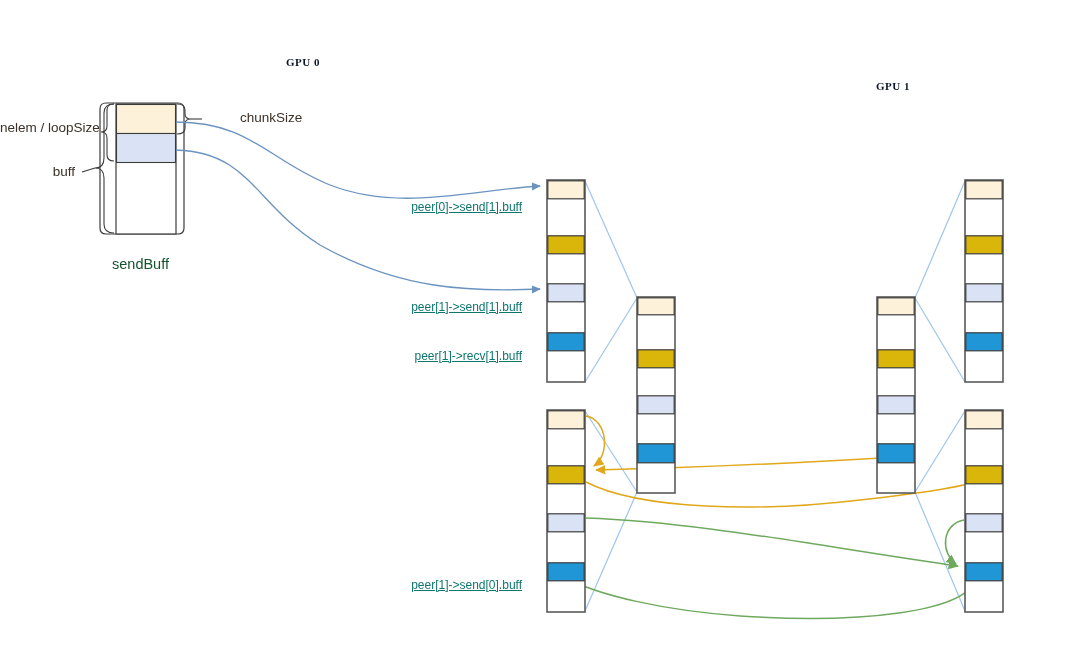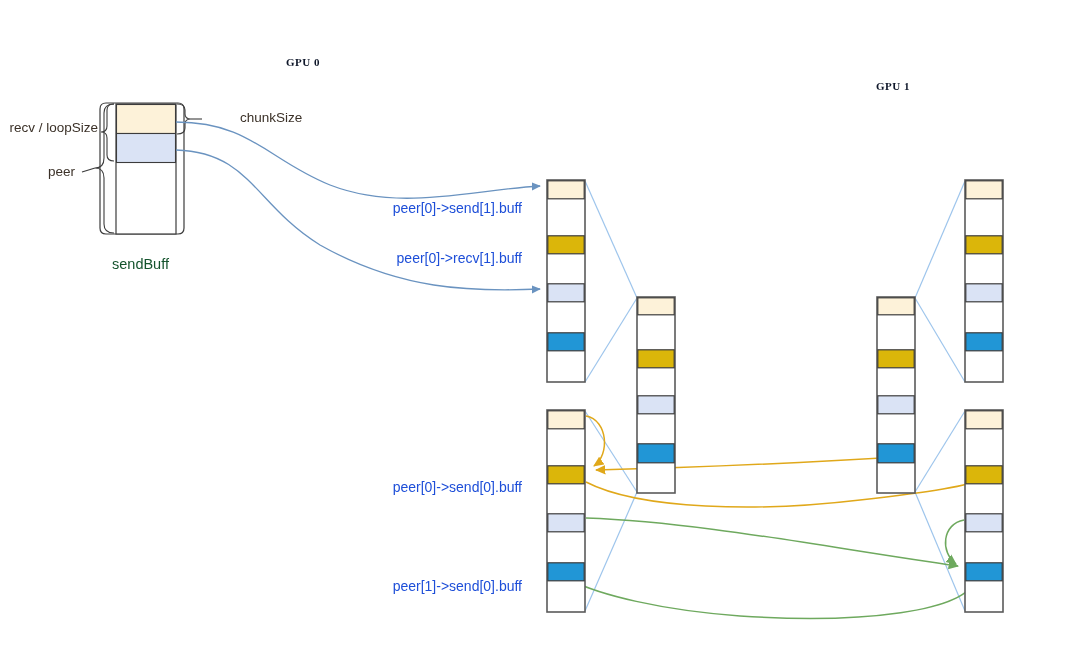--- a/index.html
+++ b/index.html
@@ -5,22 +5,22 @@
   html,body{margin:0;padding:0;background:#ffffff;}
   body{width:1071px;height:662px;position:relative;overflow:hidden;
        font-family:"Liberation Sans","DejaVu Sans",sans-serif;}
   #stage{position:absolute;left:0;top:0;width:1071px;height:662px;}
   svg#canvas{position:absolute;left:0;top:0;width:1071px;height:662px;}
   .gpu-title{position:absolute;font-family:"Liberation Serif","DejaVu Serif",serif;
              font-weight:bold;font-size:11px;color:#0f172a;letter-spacing:.5px;
              white-space:nowrap;}
   .lbl{position:absolute;font-size:13.5px;color:#3b3128;white-space:nowrap;}
   .lbl.r{text-align:right;}
-  .peer-lbl{position:absolute;font-size:14px;color:#1d4ed8;white-space:nowrap;
-            text-align:right;}
+  .peer-lbl{position:absolute;font-size:12px;color:#0f766e;white-space:nowrap;
+            text-align:right;text-decoration:underline;}
   .sendbuff-lbl{position:absolute;font-size:14.5px;color:#14532d;white-space:nowrap;}
 </style>
 </head>
 <body>
 
 <div id="stage">
 
   <svg id="canvas" viewBox="0 0 1071 662">
     <defs>
       <marker id="ah-blue" viewBox="0 0 10 10" refX="9" refY="5" markerWidth="7" markerHeight="7" orient="auto-start-reverse">
@@ -134,24 +134,24 @@
           <rect x="965.8" y="465.8" width="36.4" height="18" fill="#dbb60a" stroke="#3c3c3c" stroke-width="1.2"></rect>
           <rect x="965.8" y="513.8" width="36.4" height="18" fill="#dae3f5" stroke="#3c3c3c" stroke-width="1.2"></rect>
           <rect x="965.8" y="562.8" width="36.4" height="18" fill="#2196d6" stroke="#3c3c3c" stroke-width="1.2"></rect>
         </g>
       </g>
   </svg>
 
   <div class="gpu-title" style="left:286px;top:56px;width:128px;">GPU 0</div>
   <div class="gpu-title" style="left:876px;top:56px;width:128px;margin-top:24px;">GPU 1</div>
 
-  <div class="lbl r" style="left:0px;top:120px;width:98px;">recv / loopSize</div>
-  <div class="lbl r" style="left:0px;top:164px;width:75px;">peer</div>
+  <div class="lbl r" style="left:0px;top:120px;width:98px;">nelem / loopSize</div>
+  <div class="lbl r" style="left:0px;top:164px;width:75px;">buff</div>
   <div class="lbl" style="left:204px;top:110px;margin-left:36px;">chunkSize</div>
   <div class="sendbuff-lbl" style="left:112px;top:256px;">sendBuff</div>
 
   <div class="peer-lbl" style="left:300px;top:200px;width:222px;">peer[0]-&gt;send[1].buff</div>
-  <div class="peer-lbl" style="left:300px;top:250px;width:222px;">peer[0]-&gt;recv[1].buff</div>
+  <div class="peer-lbl" style="left:300px;top:300px;width:222px;">peer[1]-&gt;send[1].buff</div>
+  <div class="peer-lbl" style="left:300px;top:349px;width:222px;">peer[1]-&gt;recv[1].buff</div>
 
-  <div class="peer-lbl" style="left:300px;top:479px;width:222px;">peer[0]-&gt;send[0].buff</div>
   <div class="peer-lbl" style="left:300px;top:578px;width:222px;">peer[1]-&gt;send[0].buff</div>
 
 </div>
 
 </body></html>

